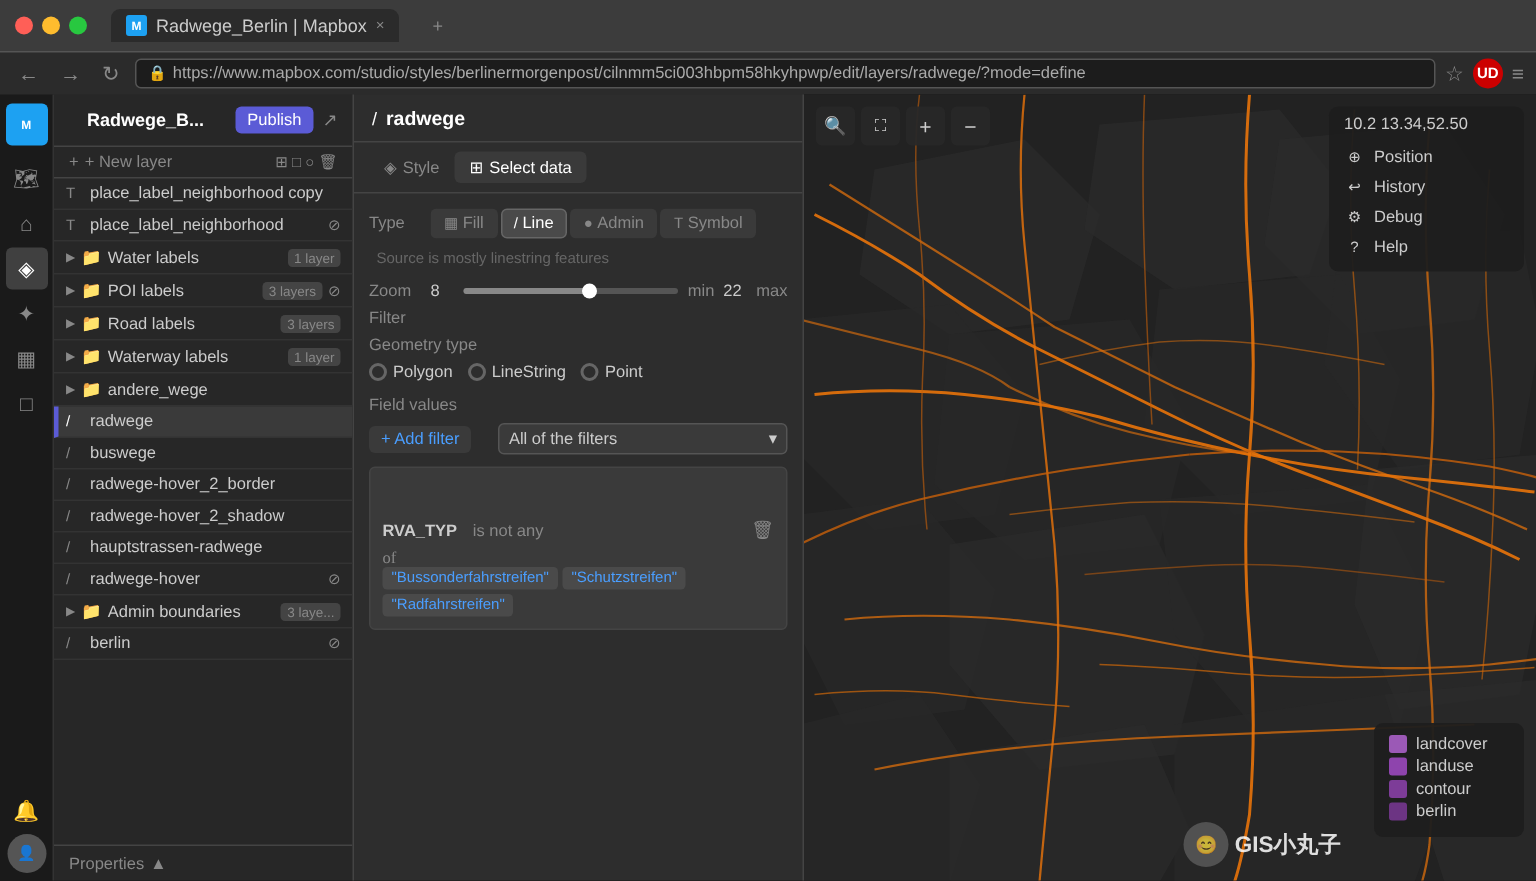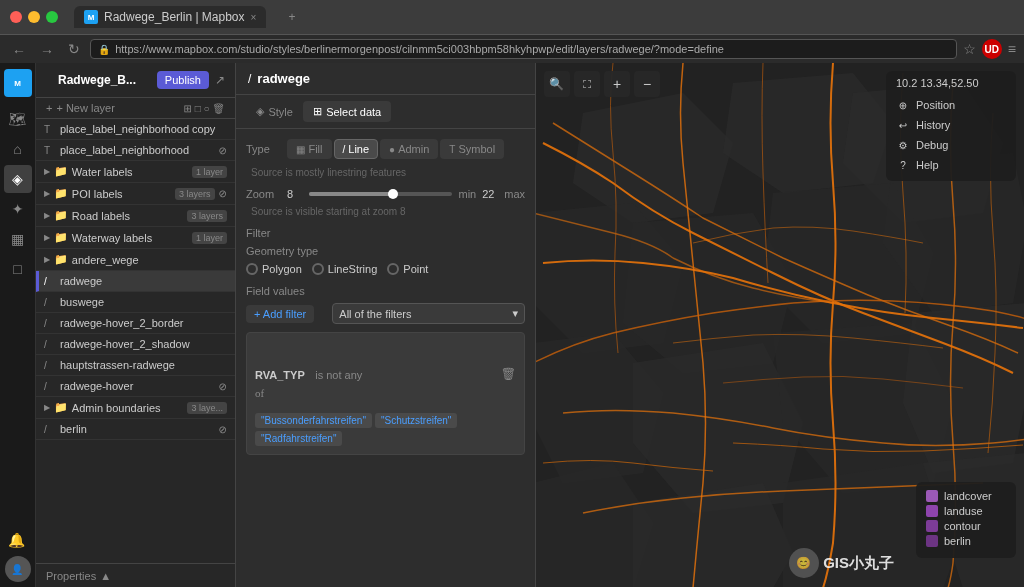--- a/index.html
+++ b/index.html
@@ -87,21 +87,21 @@
     .radio-label { font-size: 11px; color: #ccc; }
     .filter-values-title { font-size: 11px; color: #888; margin-bottom: 6px; }
     .add-filter-row { display: flex; align-items: center; gap: 18px; margin-bottom: 8px; }
     .add-filter-btn { display: flex; align-items: center; gap: 3px; padding: 3px 8px; font-size: 11px; color: #4a9eff; cursor: pointer; background: #3a3a3a; border-radius: 4px; }
     .filter-condition-select { flex: 1; background: #3a3a3a; border: 1px solid #555; border-radius: 4px; padding: 3px 6px; font-size: 11px; color: #ccc; display: flex; align-items: center; justify-content: space-between; cursor: pointer; }
     .filter-block { background: #3a3a3a; border: 1px solid #444; border-radius: 4px; padding: 8px; margin-bottom: 4px; }
     .filter-block-header { display: flex; align-items: center; justify-content: space-between; margin-bottom: 4px; margin-top: 24px; }
     .filter-field { font-size: 11px; color: #ccc; font-weight: bold; }
     .filter-op { font-size: 11px; color: #888; margin-left: 6px; }
     .filter-delete { color: #888; cursor: pointer; font-size: 12px; }
-    .filter-of { font-size: 11px; color: #888; margin-bottom: 14px; font-family: Liberation Serif, serif; }
+    .filter-of { font-size: 11px; color: #888; margin-bottom: 0; font-family: Liberation Serif, serif; }
     .filter-values { display: flex; flex-wrap: wrap; gap: 3px; }
     .filter-value-tag { background: #4a4a4a; border-radius: 3px; padding: 2px 6px; font-size: 10px; color: #4a9eff; }
 
     
     .map-area { flex: 1; background: #1a1a1a; position: relative; overflow: hidden; }
 
     
     .map-right-panel { position: absolute; top: 8px; right: 8px; background: rgba(30,30,30,0.95); border-radius: 6px; padding: 6px 10px; font-size: 11px; color: #ccc; min-width: 130px; }
     .coords-row { display: flex; align-items: center; justify-content: space-between; margin-bottom: 6px; }
     .coords-val { font-size: 11px; color: #ccc; }
@@ -331,21 +331,20 @@
           <span class="zoom-val">8</span>
           <div class="zoom-slider">
             <div class="zoom-slider-track"></div>
             <div class="zoom-slider-thumb"></div>
           </div>
           <span class="zoom-min-max">min</span>
           <span class="zoom-val">22</span>
           <span class="zoom-min-max">max</span>
         </div>
       </div>
-      <div class="zoom-hint">Source is visible starting at zoom 8</div>
 
       <div class="filter-section">
         <div class="filter-title">Filter</div>
         <div class="filter-title">Geometry type</div>
 
         <div class="filter-types">
           <div class="radio-option">
             <div class="radio-dot"></div>
             <span class="radio-label">Polygon</span>
           </div>

